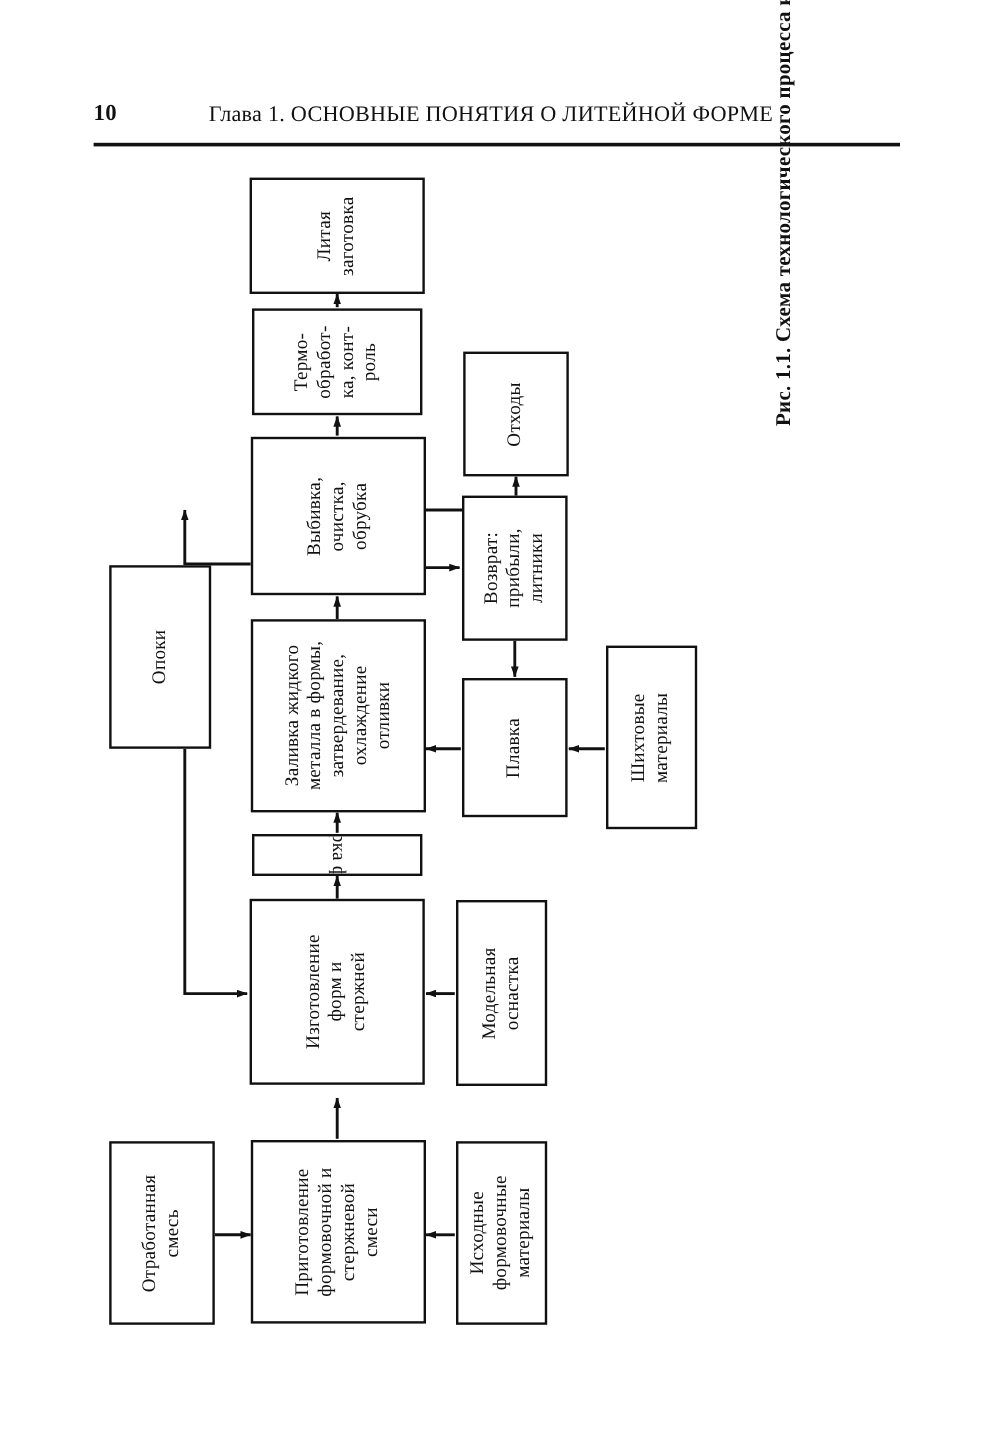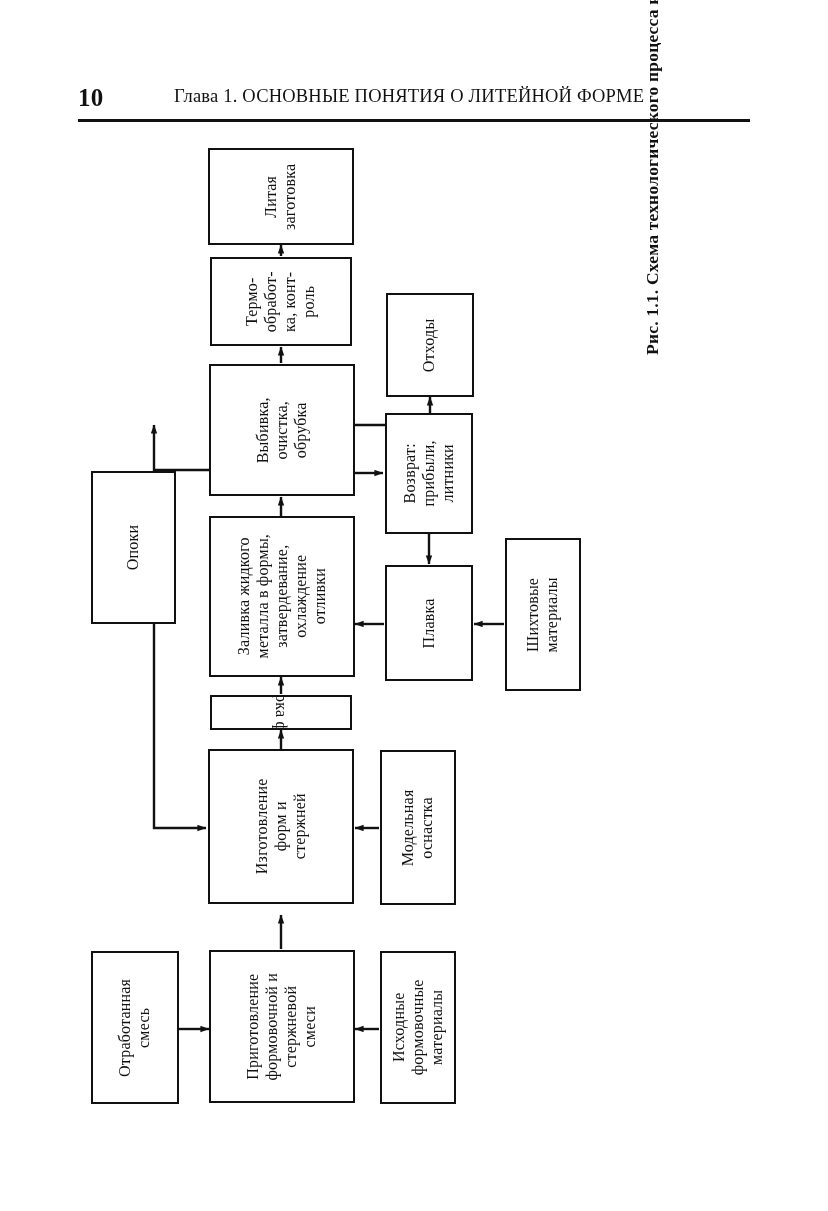--- a/index.html
+++ b/index.html
@@ -22,21 +22,21 @@
     position: absolute;
     left: 78px;
     top: 84px;
     width: 672px;
     height: 34px;
   }
   #page-number {
     position: absolute;
     left: 0;
     top: 0;
-    font-size: 25px;
+    font-size: 19px;
     font-weight: bold;
     letter-spacing: 0.3px;
   }
   #chapter-title {
     position: absolute;
     left: 96px;
     top: 2px;
     font-size: 18.5px;
     letter-spacing: 0.2px;
     white-space: nowrap;

